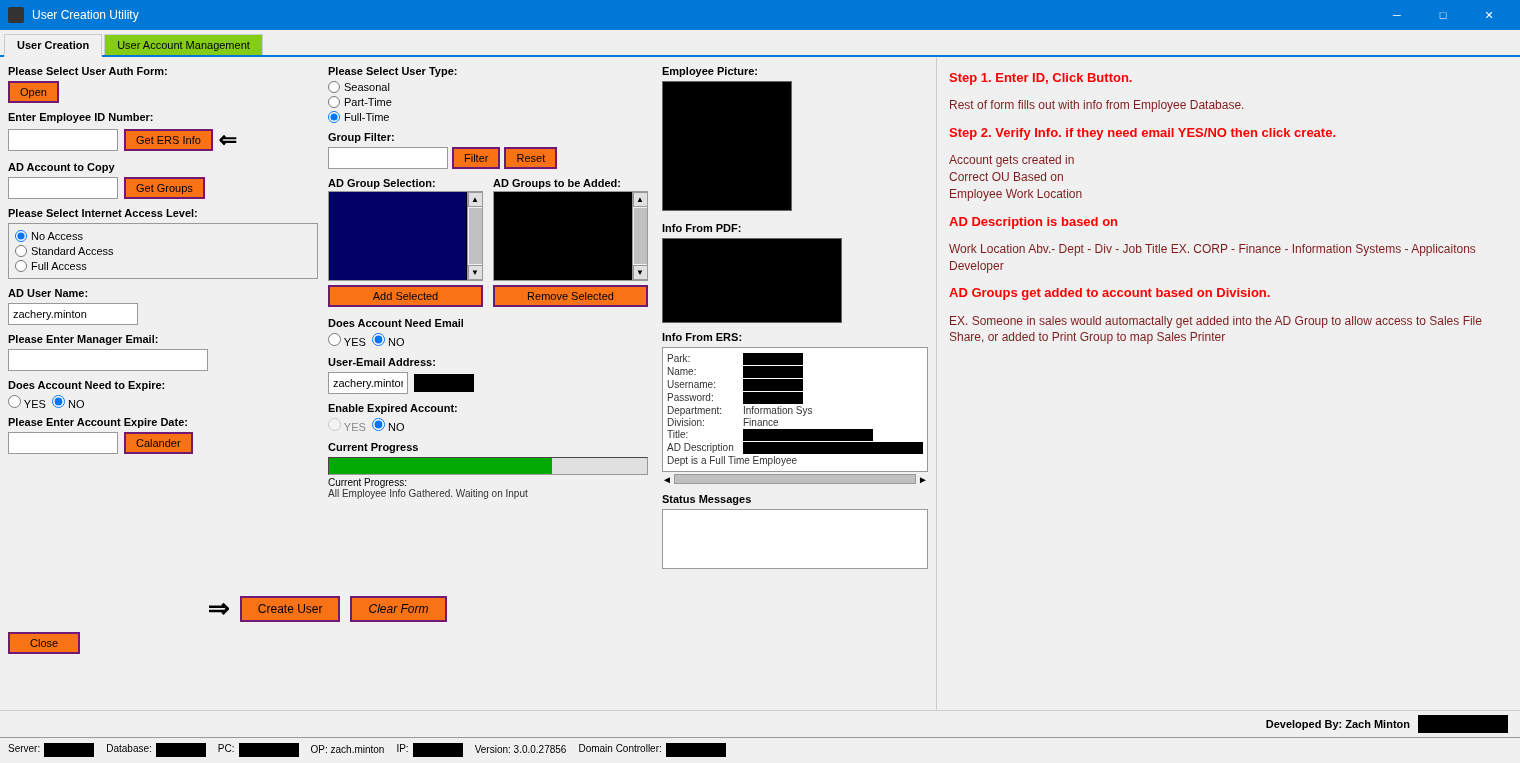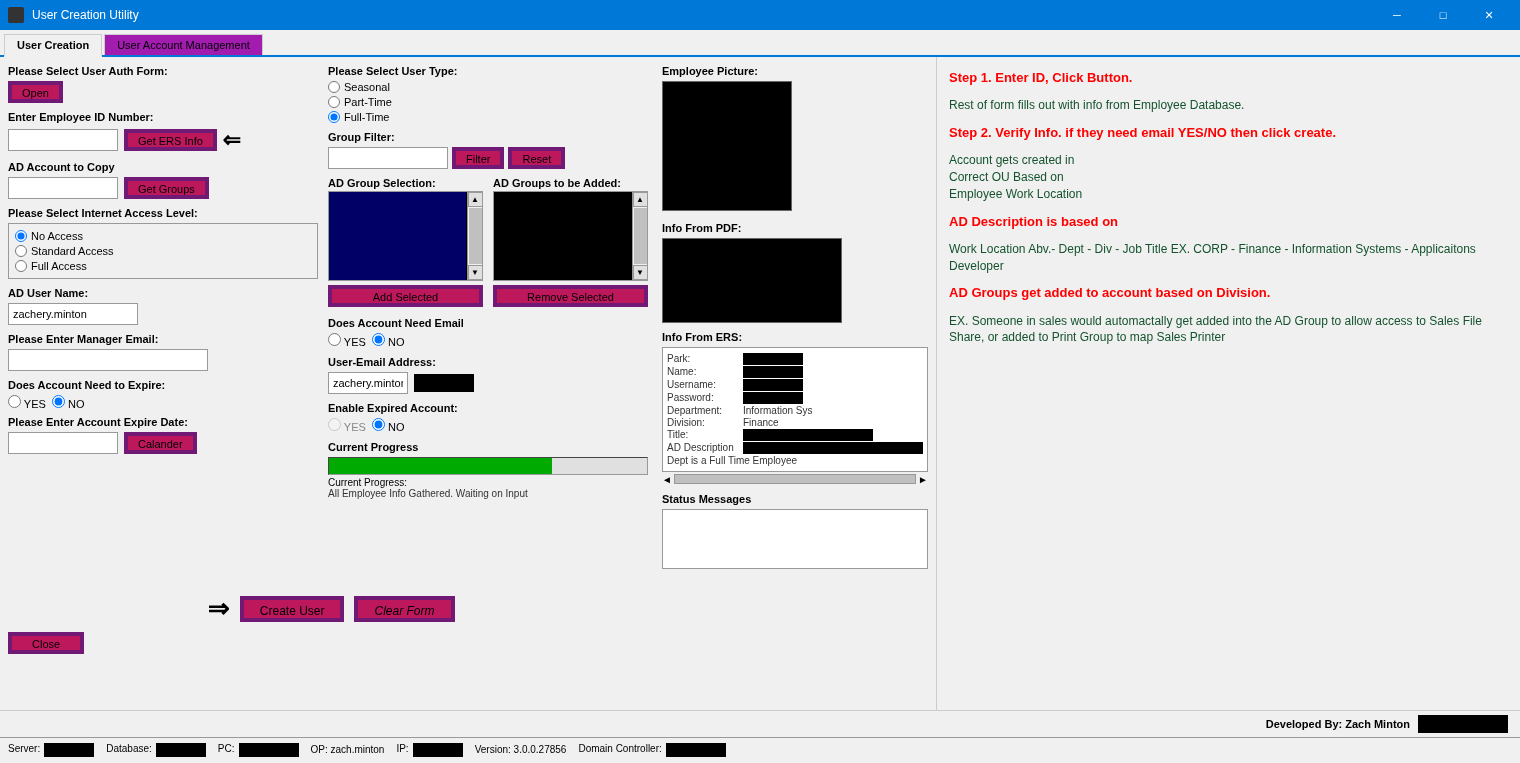--- a/index.html
+++ b/index.html
@@ -29,21 +29,21 @@
     .tab-bar {
       background: #f0f0f0;
       display: flex;
       border-bottom: 2px solid #0078d7;
       padding: 4px 4px 0;
     }
     .tab {
       padding: 4px 12px;
       border: 1px solid #ccc;
       border-bottom: none;
-      background: #a21caf;
+      background: #84cc16;
       cursor: pointer;
       font-size: 11px;
       margin-right: 2px;
     }
     .tab.active {
       background: #f0f0f0;
       border-bottom: 2px solid #f0f0f0;
       margin-bottom: -2px;
       font-weight: bold;
     }
@@ -75,22 +75,22 @@
     
     input[type="text"] {
       border: 1px solid #999;
       background: white;
       padding: 2px 4px;
       font-size: 11px;
       height: 22px;
     }
     
     button {
-      background: #be185d;
-      border: 4px solid #701a75;
+      background: #f97316;
+      border: 2px solid #701a75;
       padding: 2px 10px;
       font-size: 11px;
       cursor: pointer;
       height: 22px;
     }
 
     
     .top-section {
       display: flex;
       gap: 0;
@@ -193,21 +193,21 @@
     }
     .status-item { display: flex; align-items: flex-start; gap: 4px; }
     .status-value-black {
       background: black;
       color: black;
       display: inline-block;
       min-width: 50px;
       height: 14px;
       vertical-align: middle;
     }
-    .right-panel p { color: #14532d; font-size: 12px; margin-bottom: 10px; line-height: 1.4; }
+    .right-panel p { color: #7f1d1d; font-size: 12px; margin-bottom: 10px; line-height: 1.4; }
     .right-panel .step { color: red; font-weight: bold; font-size: 13px; }
 
     
     .dev-bar {
       display: flex;
       align-items: center;
       justify-content: flex-end;
       padding: 4px 12px;
       font-size: 11px;
       font-weight: bold;

